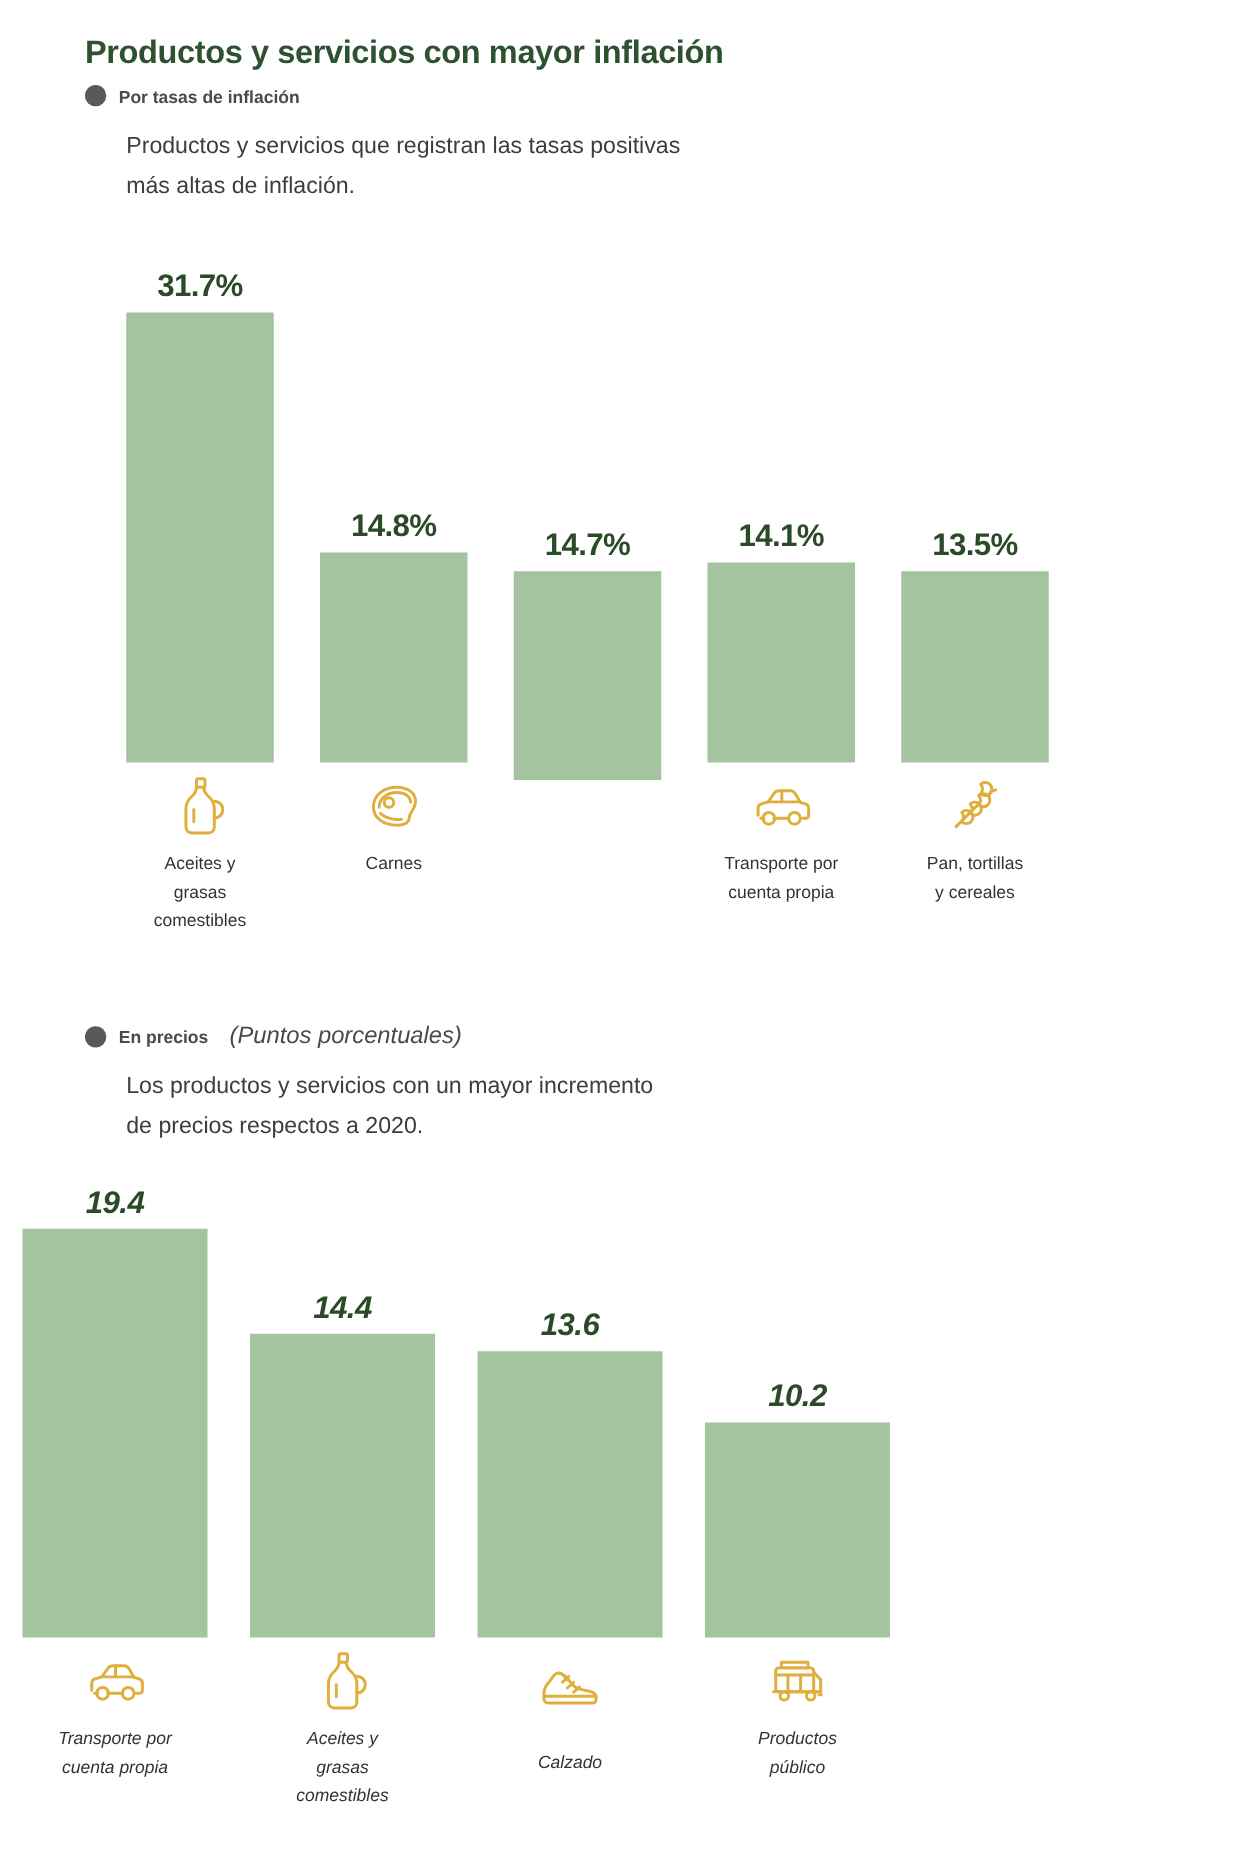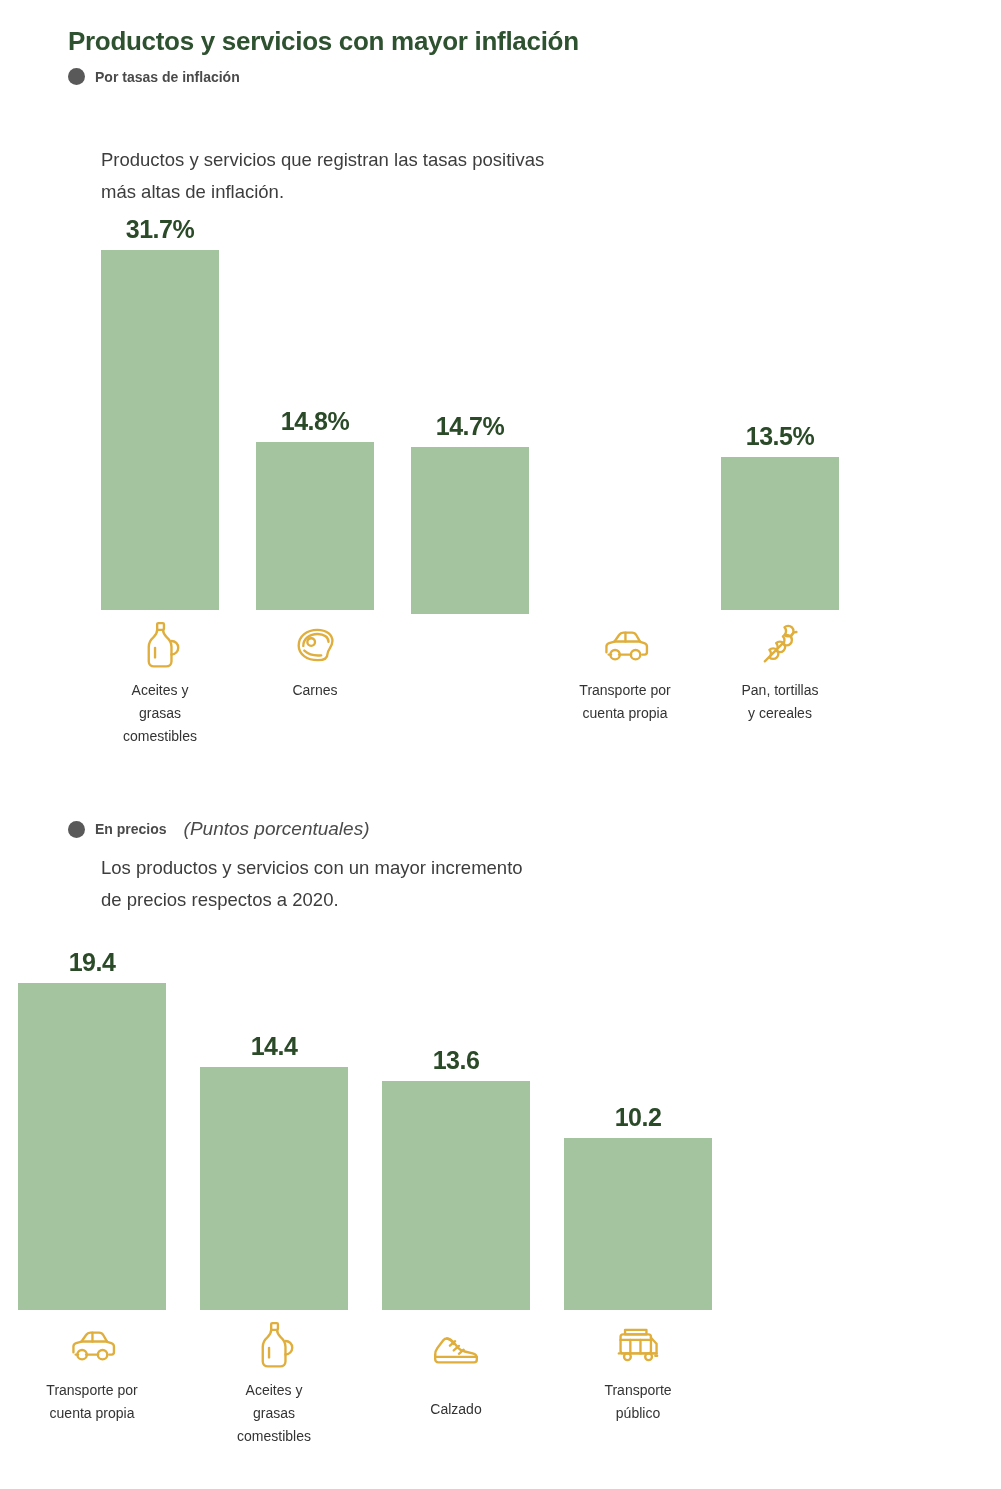--- a/index.html
+++ b/index.html
@@ -138,21 +138,21 @@
 <body>
 
 <div class="page">
 
   <div class="main-title">Productos y servicios con mayor inflación</div>
 
   <div class="section-head" style="top:68px;">
     <span class="bullet-dot"></span>
     <span class="section-head-label">Por tasas de inflación</span>
   </div>
-  <div class="section-desc" style="top:100px;margin-top:44px;">Productos y servicios que registran las tasas positivas
+  <div class="section-desc" style="top:100px;">Productos y servicios que registran las tasas positivas
 más altas de inflación.</div>
 
   <div class="chart" id="chart1" style="top:0;height:780px;">
     <div class="plot" id="plot1" style="height:780px;">
         <div class="bar-group" style="left: 101px; width: 118px; height: 360px; top: 250px;">
           <div class="bar-rect" style="height: 360px;"></div>
           <div class="bar-value" style="bottom: 366px;">31.7%</div>
         </div>
         <div class="cat" style="left: 101px; width: 118px; top: 618px;">
           <div class="cat-icon">
@@ -175,23 +175,27 @@
           <div class="cat-icon">
             <svg viewBox="0 0 48 48" fill="none" stroke="#E0AE3C" stroke-width="2.1" stroke-linecap="round" stroke-linejoin="round">
               <path d="M9.5 24.5C9.5 16 17 10.5 26 10.5c8.6 0 13.5 4.6 13.5 10 0 5.6-4.4 7.8-4.4 11.4 0 3-2.6 5.6-8.6 5.6-9.8 0-17-5.4-17-13z"></path>
               <path d="M13.6 24.8c0-6.4 5.7-10.6 12.6-10.6 6.2 0 9.8 3.2 9.8 7"></path>
               <path d="M14.5 29c3.6 3.2 9.4 4.8 15 4.2"></path>
               <circle cx="20.6" cy="21.4" r="3.4"></circle>
             </svg>
           </div>
           <div class="cat-label">Carnes</div>
         </div>
-        <div class="bar-group" style="left: 411px; width: 118px; height: 360px; top: 254px;">
+        <div class="bar-group" style="left: 411px; width: 118px; height: 360px; top: 264px;">
           <div class="bar-rect" style="height: 167px;"></div>
           <div class="bar-value" style="bottom: 173px;">14.7%</div>
+        </div>
+        <div class="bar-group" style="left: 566px; width: 118px; height: 360px; top: 250px;">
+          <div class="bar-rect" style="height: 160px;"></div>
+          <div class="bar-value" style="bottom: 166px;">14.1%</div>
         </div>
         <div class="cat" style="left: 566px; width: 118px; top: 618px;">
           <div class="cat-icon">
             <svg viewBox="0 0 48 48" fill="none" stroke="#E0AE3C" stroke-width="2.1" stroke-linecap="round" stroke-linejoin="round">
               <path d="M7.5 30.5v-5.2c0-1.4 1-2.6 2.4-3l4.8-1.4 4.2-6c.8-1.2 2.2-1.9 3.6-1.9h7.8c1.6 0 3 .9 3.8 2.3l3.4 5.9 3.6 1.1c1.4.4 2.4 1.7 2.4 3.1v5.1c0 1.1-.9 2-2 2h-2.2"></path>
               <path d="M11.6 32.5H9.5"></path>
               <path d="M18.8 32.5h10.6"></path>
               <circle cx="15.2" cy="32.6" r="4.2"></circle>
               <circle cx="33.4" cy="32.6" r="4.2"></circle>
               <path d="M14.7 20.9h22.6"></path>
@@ -223,21 +227,21 @@
   </div>
 
   <div class="section-head" style="top:818px;">
     <span class="bullet-dot"></span>
     <span class="section-head-label">En precios</span>
     <span class="section-head-note">(Puntos porcentuales)</span>
   </div>
   <div class="section-desc" style="top:852px;">Los productos y servicios con un mayor incremento
 de precios respectos a 2020.</div>
 
-  <div class="chart" id="chart2" style="top:930px;height:559px;">
+  <div class="chart" id="chart2" style="top:930px;height:559px;font-style:italic;">
     <div class="plot" id="plot2" style="height:559px;">
         <div class="bar-group" style="left: 18px; width: 148px; height: 327px; top: 53px;">
           <div class="bar-rect" style="height: 327px;"></div>
           <div class="bar-value" style="bottom: 333px;">19.4</div>
         </div>
         <div class="cat" style="left: 18px; width: 148px; top: 388px;">
           <div class="cat-icon">
             <svg viewBox="0 0 48 48" fill="none" stroke="#E0AE3C" stroke-width="2.1" stroke-linecap="round" stroke-linejoin="round">
               <path d="M7.5 30.5v-5.2c0-1.4 1-2.6 2.4-3l4.8-1.4 4.2-6c.8-1.2 2.2-1.9 3.6-1.9h7.8c1.6 0 3 .9 3.8 2.3l3.4 5.9 3.6 1.1c1.4.4 2.4 1.7 2.4 3.1v5.1c0 1.1-.9 2-2 2h-2.2"></path>
               <path d="M11.6 32.5H9.5"></path>
@@ -297,19 +301,19 @@
               <path d="M8.5 19.5h27"></path>
               <path d="M17.2 19.5v12"></path>
               <path d="M26.2 19.5v12"></path>
               <path d="M35.5 17.5l5 5.4v8.6h-5"></path>
               <path d="M7 31.5h33.5"></path>
               <circle cx="14.6" cy="34.4" r="3"></circle>
               <circle cx="33.4" cy="34.4" r="3"></circle>
               <path d="M39.4 33.6h1.6"></path>
             </svg>
           </div>
-          <div class="cat-label">Transporte
+          <div class="cat-label">Productos
 público</div>
         </div>
       </div>
   </div>
 
 </div>
 
 </body></html>

